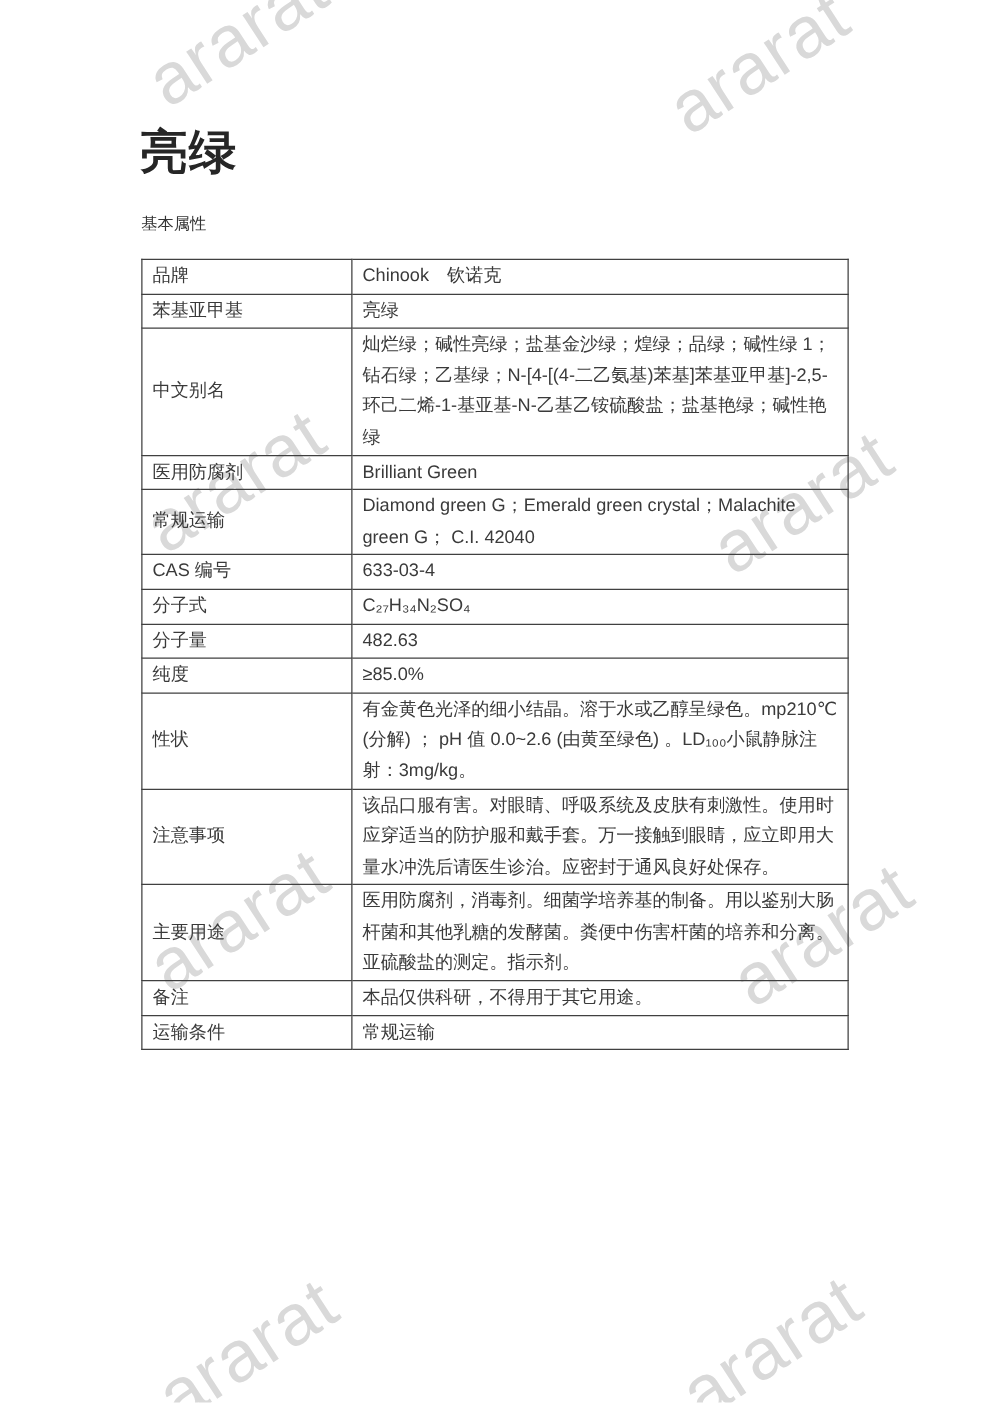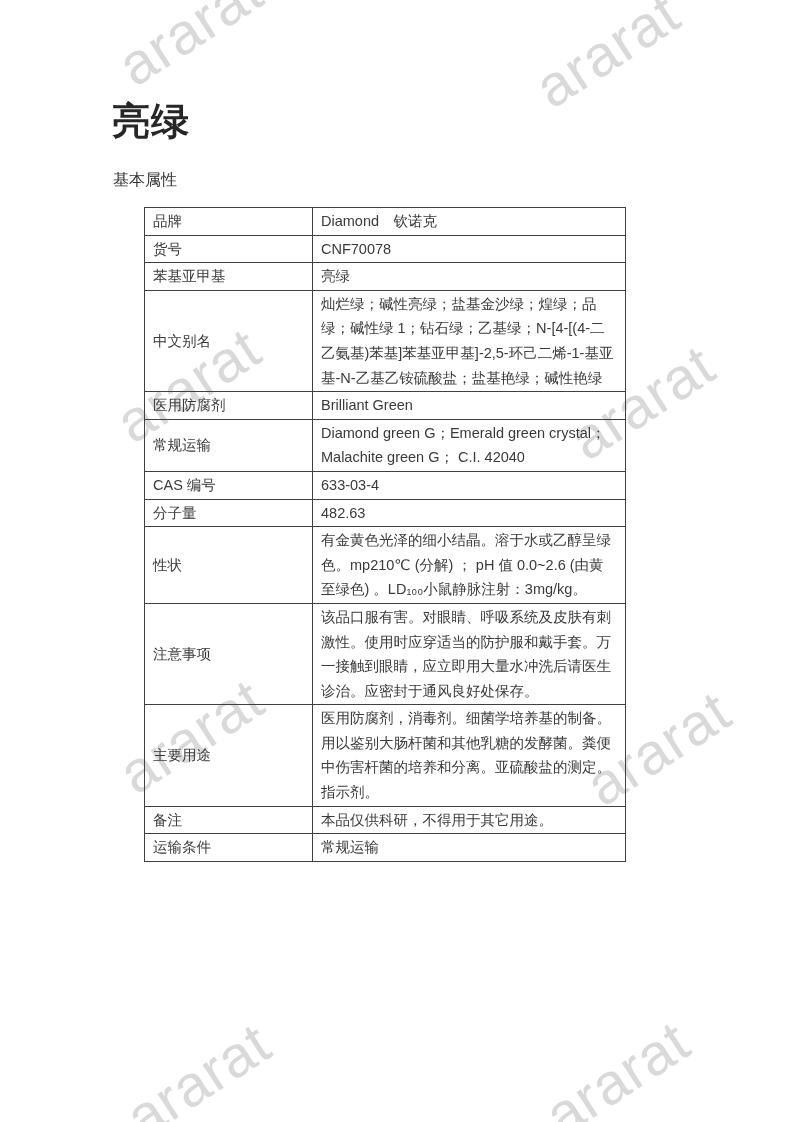--- a/index.html
+++ b/index.html
@@ -52,32 +52,31 @@
     margin: 0;
     font-size: 38px;
     font-weight: 700;
     color: #262626;
     letter-spacing: 1px;
   }
   .section-heading {
     position: absolute;
     left: 113px;
     top: 170px;
-    font-size: 16px;
+    font-size: 13px;
     color: #333333;
   }
   table.props {
     position: absolute;
     left: 113px;
     top: 207px;
-    width: 482px;
+    width: 566px;
     border-collapse: collapse;
     table-layout: fixed;
     background: transparent;
-    margin-left: 31px;
   }
   table.props td {
     border: 1px solid #404040;
     padding: 1px 8px;
     font-size: 14.5px;
     line-height: 24.6px;
     color: #3a3a3a;
     vertical-align: middle;
     word-wrap: break-word;
   }
@@ -100,25 +99,21 @@
 </div>
 
 <div class="content">
   <h1 class="page-title">亮绿</h1>
   <div class="section-heading">基本属性</div>
 
   <table class="props">
     <tbody>
         <tr>
       <td class="label-cell">品牌</td>
-      <td class="value-cell">Diamond　钦诺克</td>
-    </tr>
-        <tr>
-      <td class="label-cell">货号</td>
-      <td class="value-cell">CNF70078</td>
+      <td class="value-cell">Chinook　钦诺克</td>
     </tr>
         <tr>
       <td class="label-cell">苯基亚甲基</td>
       <td class="value-cell">亮绿</td>
     </tr>
         <tr>
       <td class="label-cell">中文别名</td>
       <td class="value-cell">灿烂绿；碱性亮绿；盐基金沙绿；煌绿；品绿；碱性绿 1；钻石绿；乙基绿；N-[4-[(4-二乙氨基)苯基]苯基亚甲基]-2,5-环己二烯-1-基亚基-N-乙基乙铵硫酸盐；盐基艳绿；碱性艳绿</td>
     </tr>
         <tr>
@@ -127,22 +122,30 @@
     </tr>
         <tr>
       <td class="label-cell">常规运输</td>
       <td class="value-cell">Diamond green G；Emerald green crystal；Malachite green G； C.I. 42040</td>
     </tr>
         <tr>
       <td class="label-cell">CAS 编号</td>
       <td class="value-cell">633-03-4</td>
     </tr>
         <tr>
+      <td class="label-cell">分子式</td>
+      <td class="value-cell">C₂₇H₃₄N₂SO₄</td>
+    </tr>
+        <tr>
       <td class="label-cell">分子量</td>
       <td class="value-cell">482.63</td>
+    </tr>
+        <tr>
+      <td class="label-cell">纯度</td>
+      <td class="value-cell">≥85.0%</td>
     </tr>
         <tr>
       <td class="label-cell">性状</td>
       <td class="value-cell">有金黄色光泽的细小结晶。溶于水或乙醇呈绿色。mp210℃ (分解) ； pH 值 0.0~2.6 (由黄至绿色) 。LD₁₀₀小鼠静脉注射：3mg/kg。</td>
     </tr>
         <tr>
       <td class="label-cell">注意事项</td>
       <td class="value-cell">该品口服有害。对眼睛、呼吸系统及皮肤有刺激性。使用时应穿适当的防护服和戴手套。万一接触到眼睛，应立即用大量水冲洗后请医生诊治。应密封于通风良好处保存。</td>
     </tr>
         <tr>

